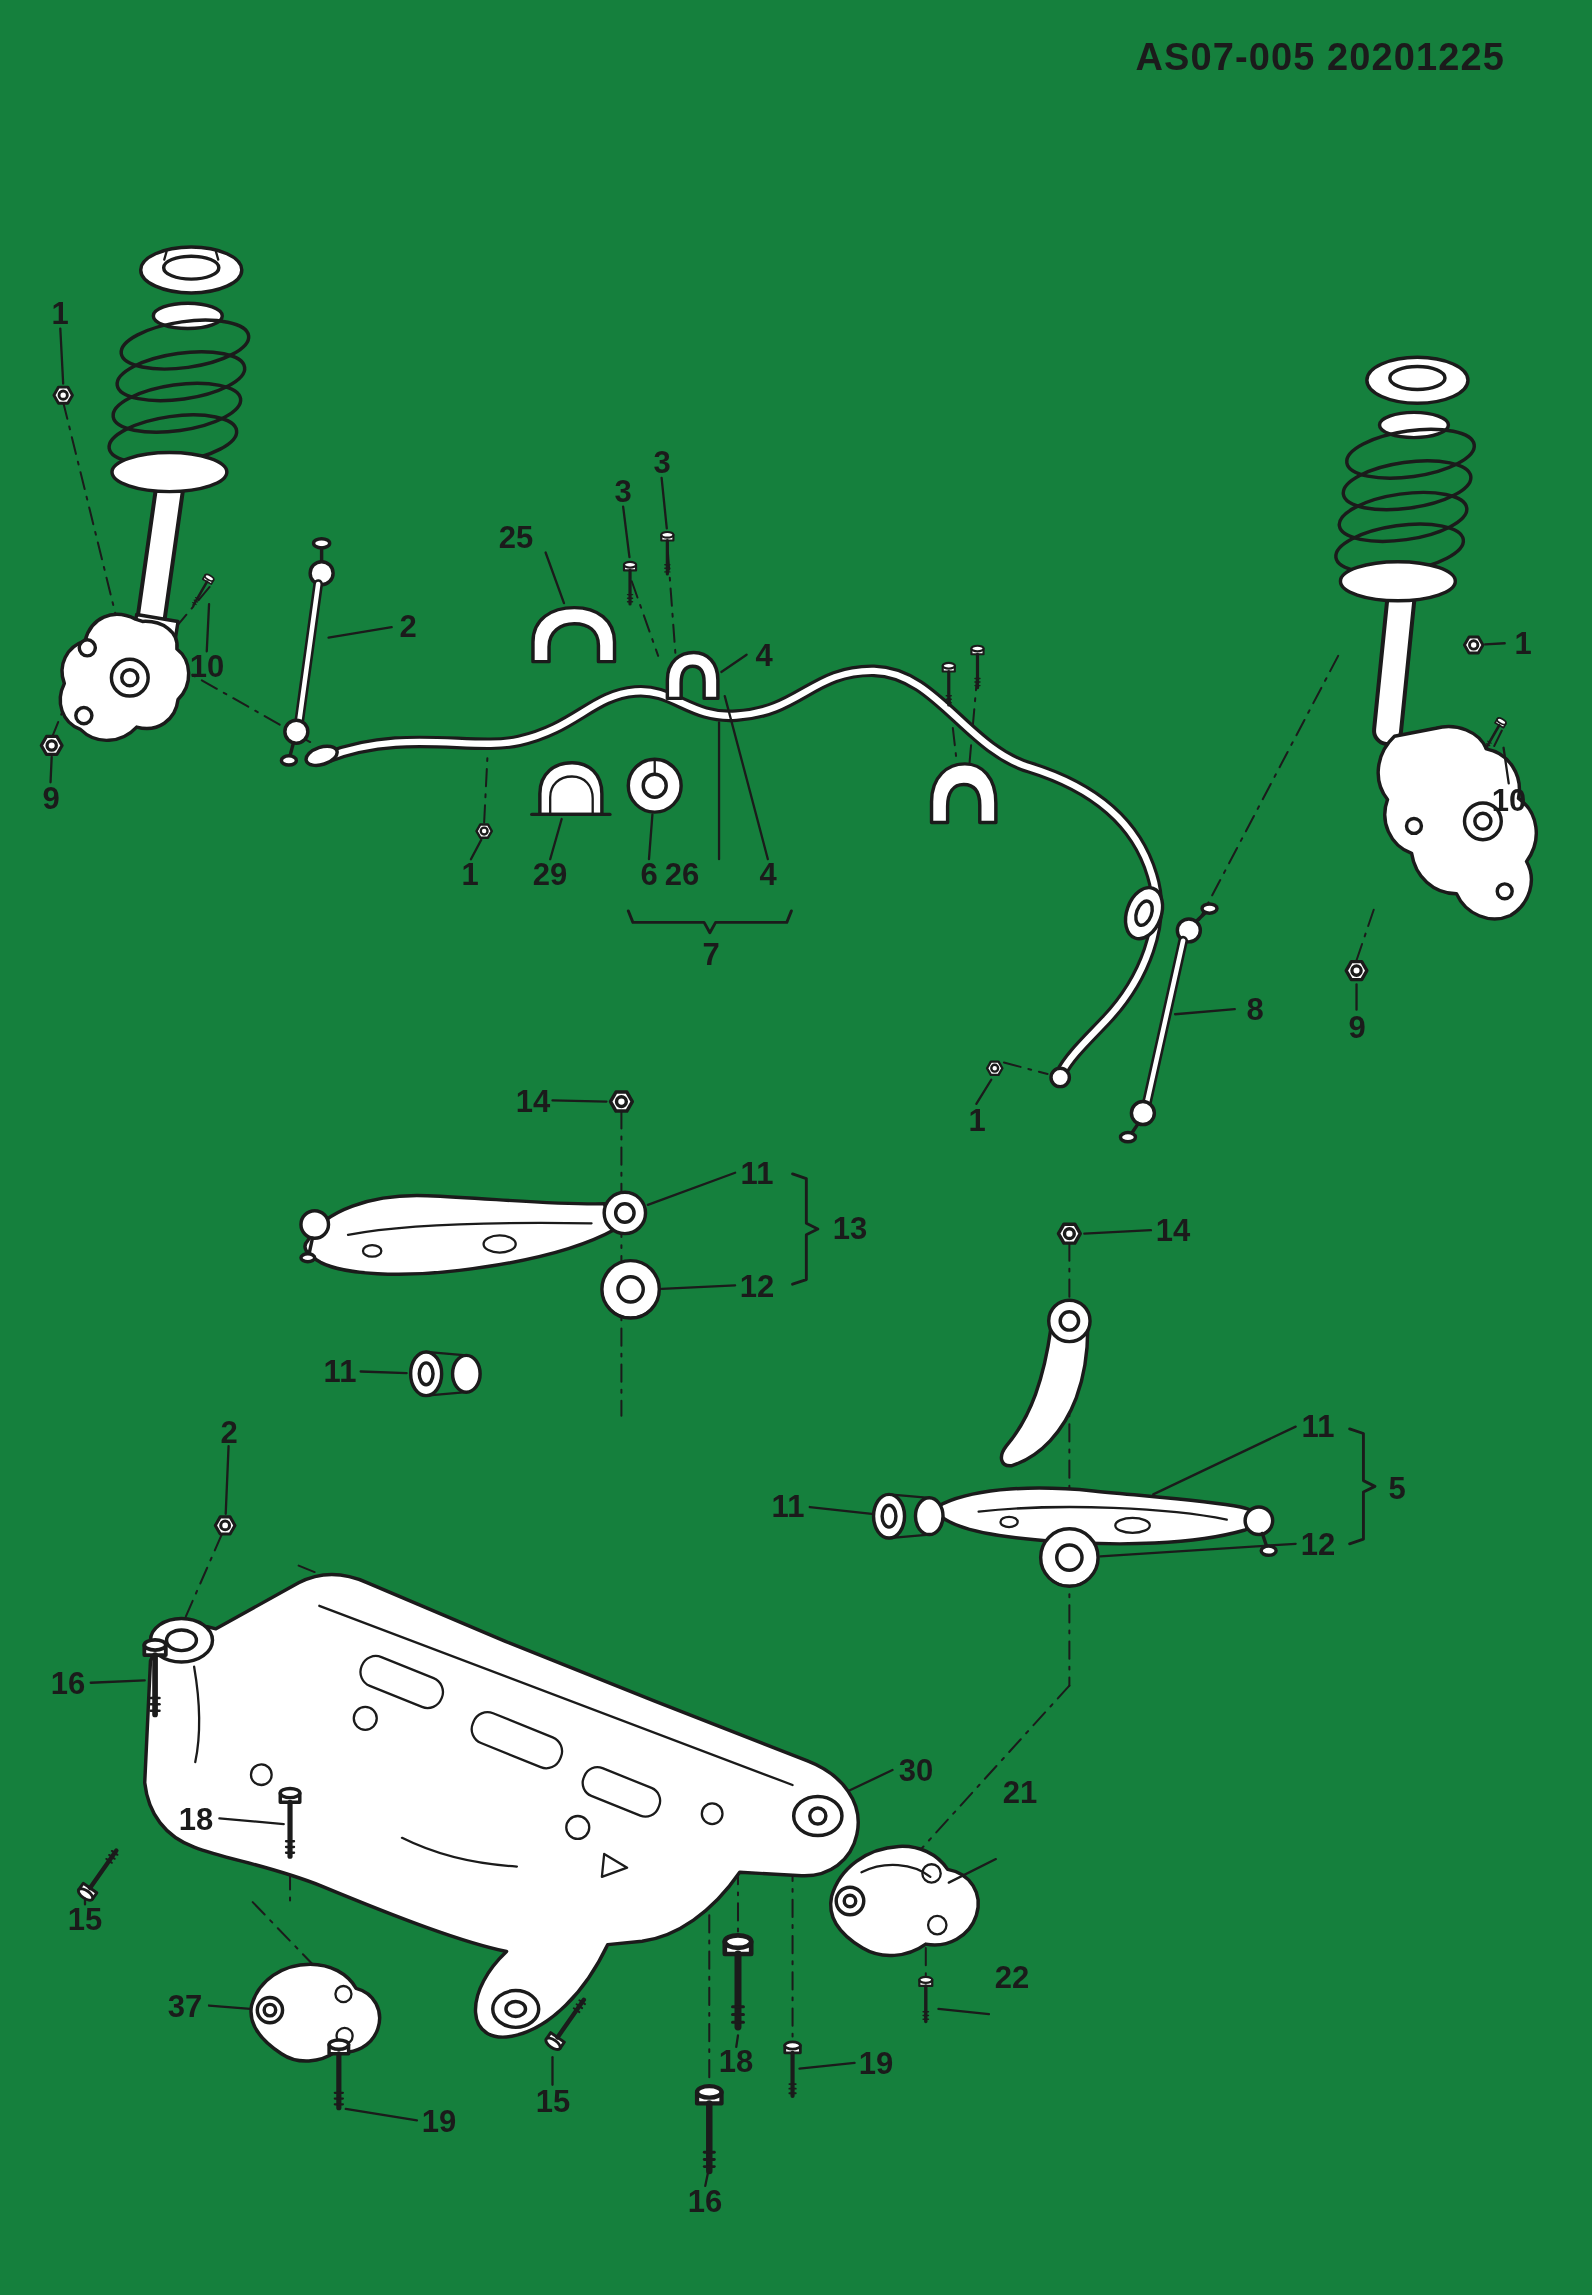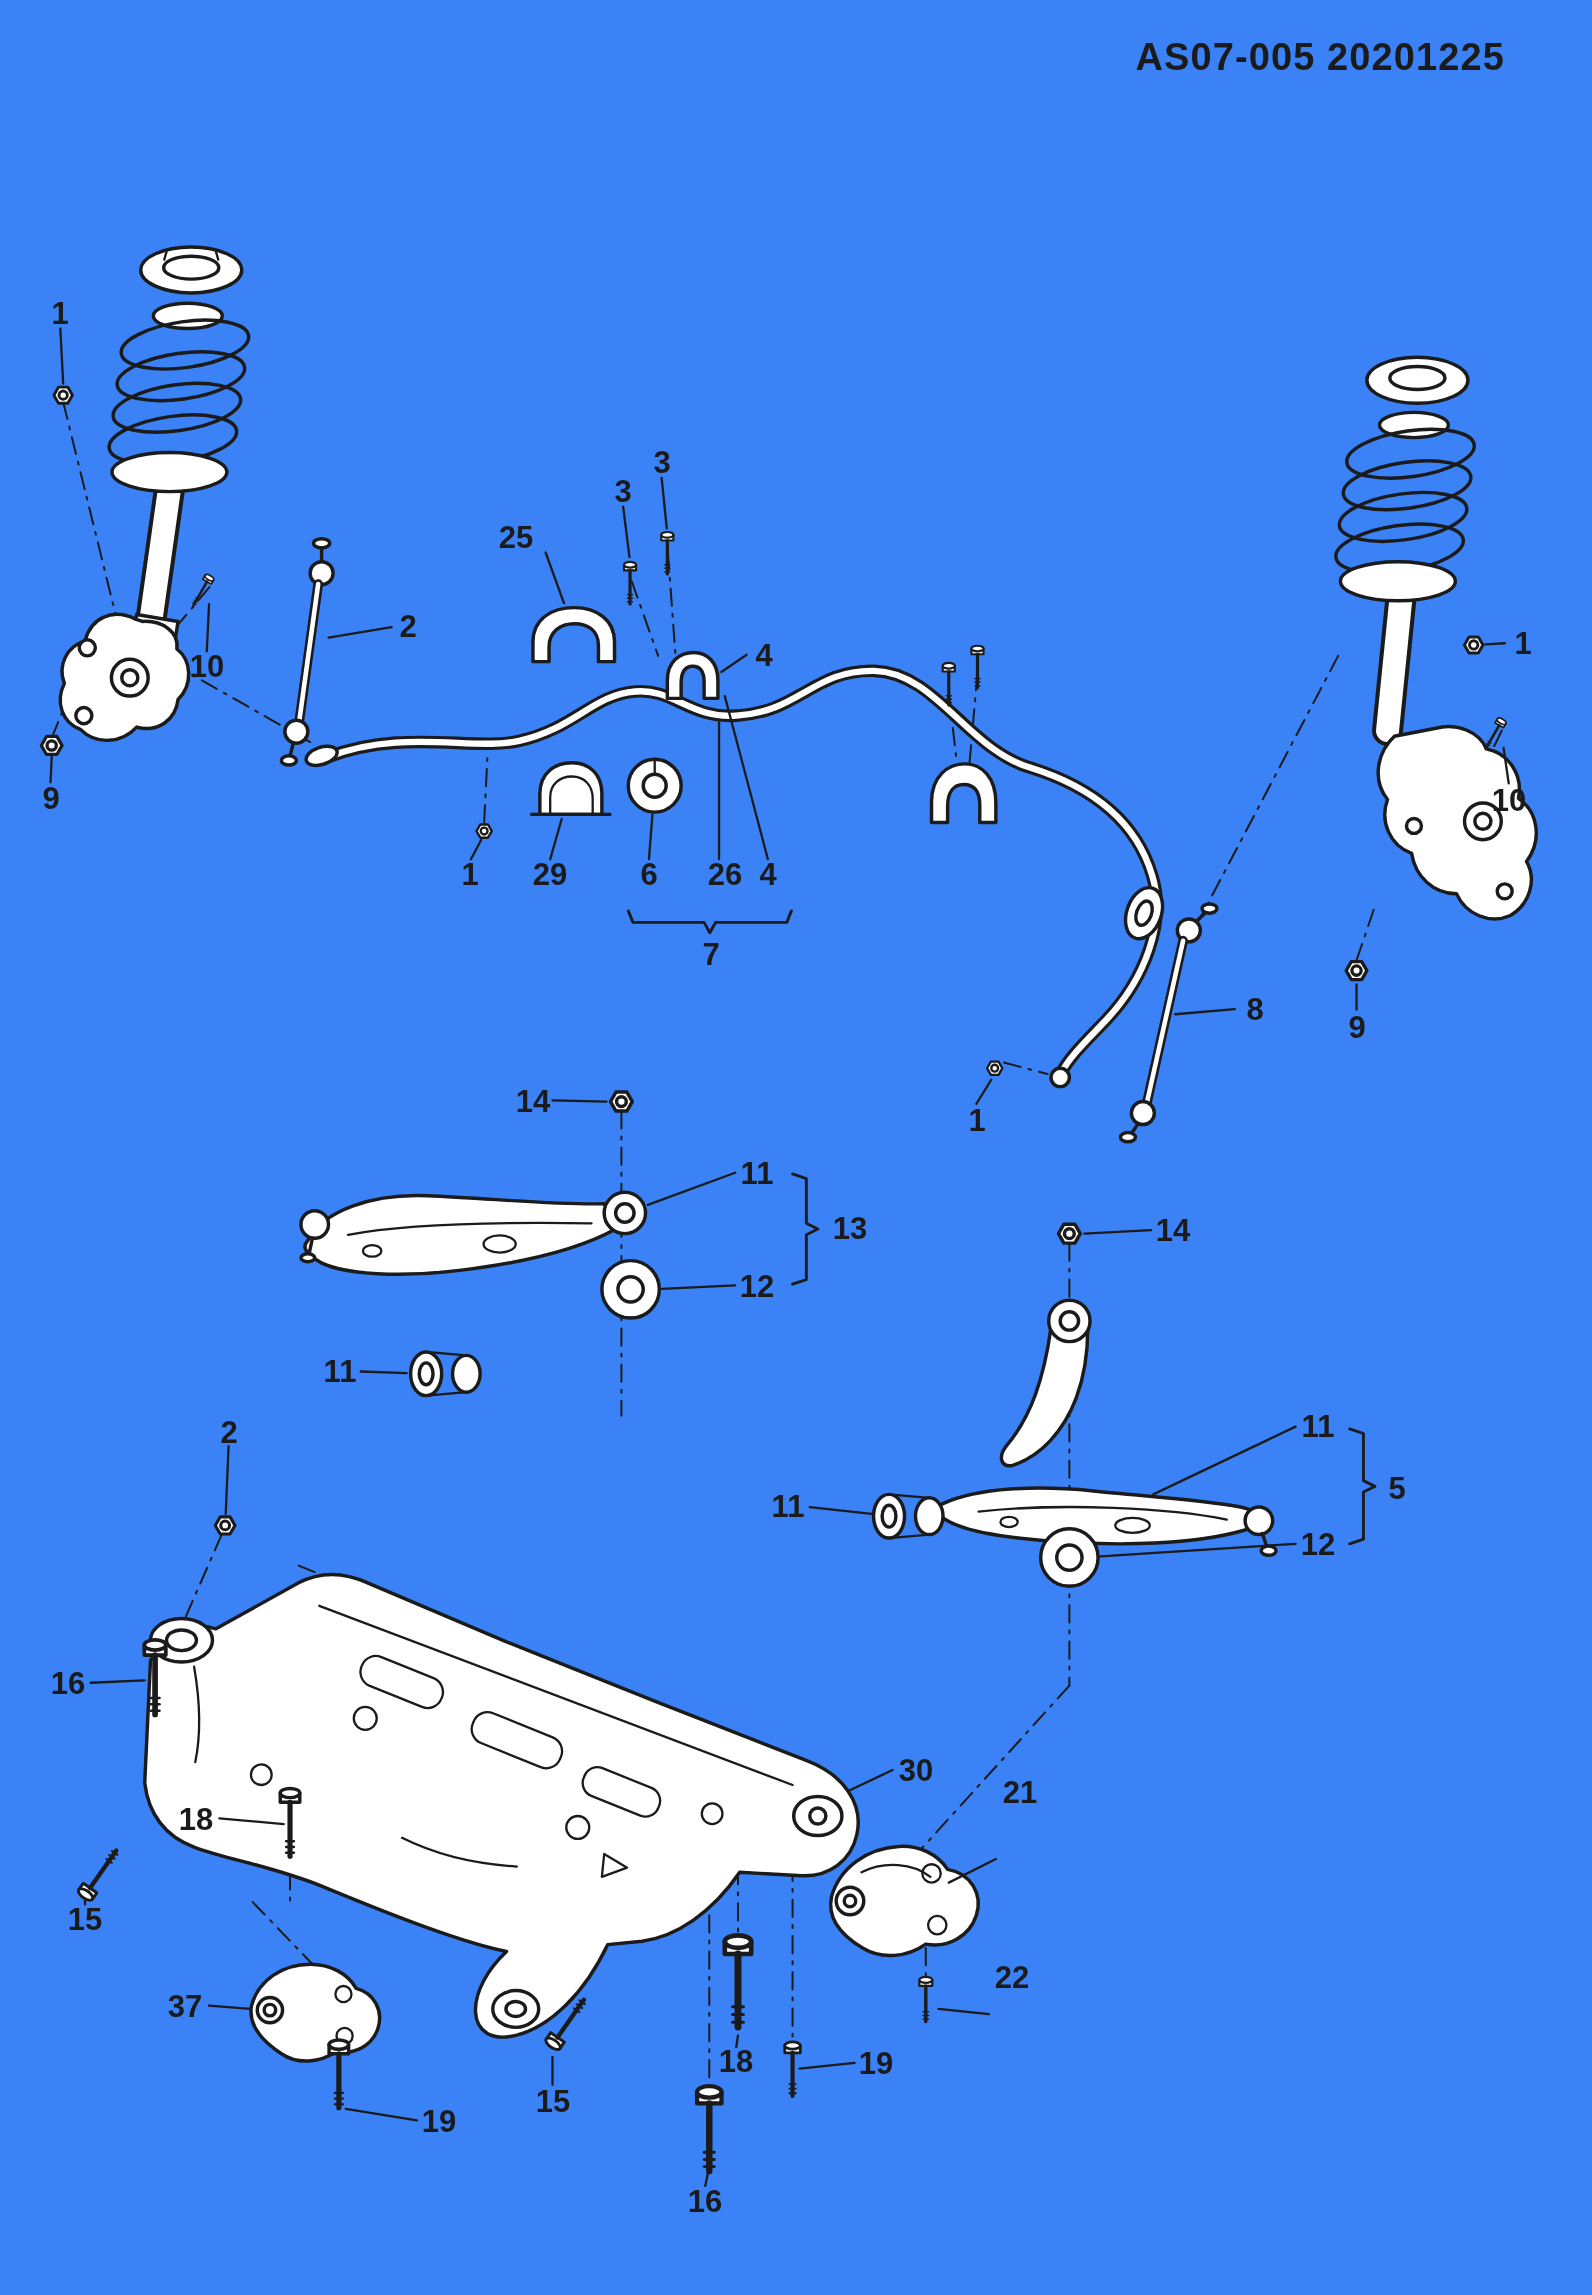--- a/index.html
+++ b/index.html
@@ -1,17 +1,17 @@
 <!DOCTYPE html>
 <html style="font-size:9.2px"><head>
 <meta charset="utf-8">
 <style>
   html,body{margin:0;padding:0;background:#ffffff;}
   .page{
-    position:relative;width:1592px;height:2295px;background:#3b82f6;
+    position:relative;width:1592px;height:2295px;background:#15803d;
     font-family:"Liberation Sans",sans-serif;overflow:hidden;color:#1b1b1b;
   }
   .title{
     position:absolute;left:1045px;top:36px;width:460px;text-align:right;
     font-size:38px;font-weight:bold;letter-spacing:1.1px;white-space:nowrap;
   }
   svg.art{position:absolute;left:0;top:0;width:1592px;height:2295px;}
   .callout{
     position:absolute;transform:translate(-50%,-50%);
     font-size:31px;font-weight:bold;line-height:1;white-space:nowrap;
@@ -333,21 +333,21 @@
     <div class="callout" style="left:408px;top:626px">2</div>
     <div class="callout" style="left:516px;top:537px">25</div>
     <div class="callout" style="left:623px;top:491px">3</div>
     <div class="callout" style="left:662px;top:462px">3</div>
     <div class="callout" style="left:764px;top:655px">4</div>
     <div class="callout" style="left:207px;top:666px">10</div>
     <div class="callout" style="left:51px;top:798px">9</div>
     <div class="callout" style="left:470px;top:874px">1</div>
     <div class="callout" style="left:550px;top:874px">29</div>
     <div class="callout" style="left:649px;top:874px">6</div>
-    <div class="callout" style="left:725px;top:874px">26</div>
+    <div class="callout" style="left:682px;top:874px">26</div>
     <div class="callout" style="left:768px;top:874px">4</div>
     <div class="callout" style="left:711px;top:954px">7</div>
     <div class="callout" style="left:1523px;top:643px">1</div>
     <div class="callout" style="left:1509px;top:800px">10</div>
     <div class="callout" style="left:1357px;top:1027px">9</div>
     <div class="callout" style="left:1255px;top:1009px">8</div>
     <div class="callout" style="left:977px;top:1120px">1</div>
     <div class="callout" style="left:533px;top:1101px">14</div>
     <div class="callout" style="left:757px;top:1173px">11</div>
     <div class="callout" style="left:850px;top:1228px">13</div>

